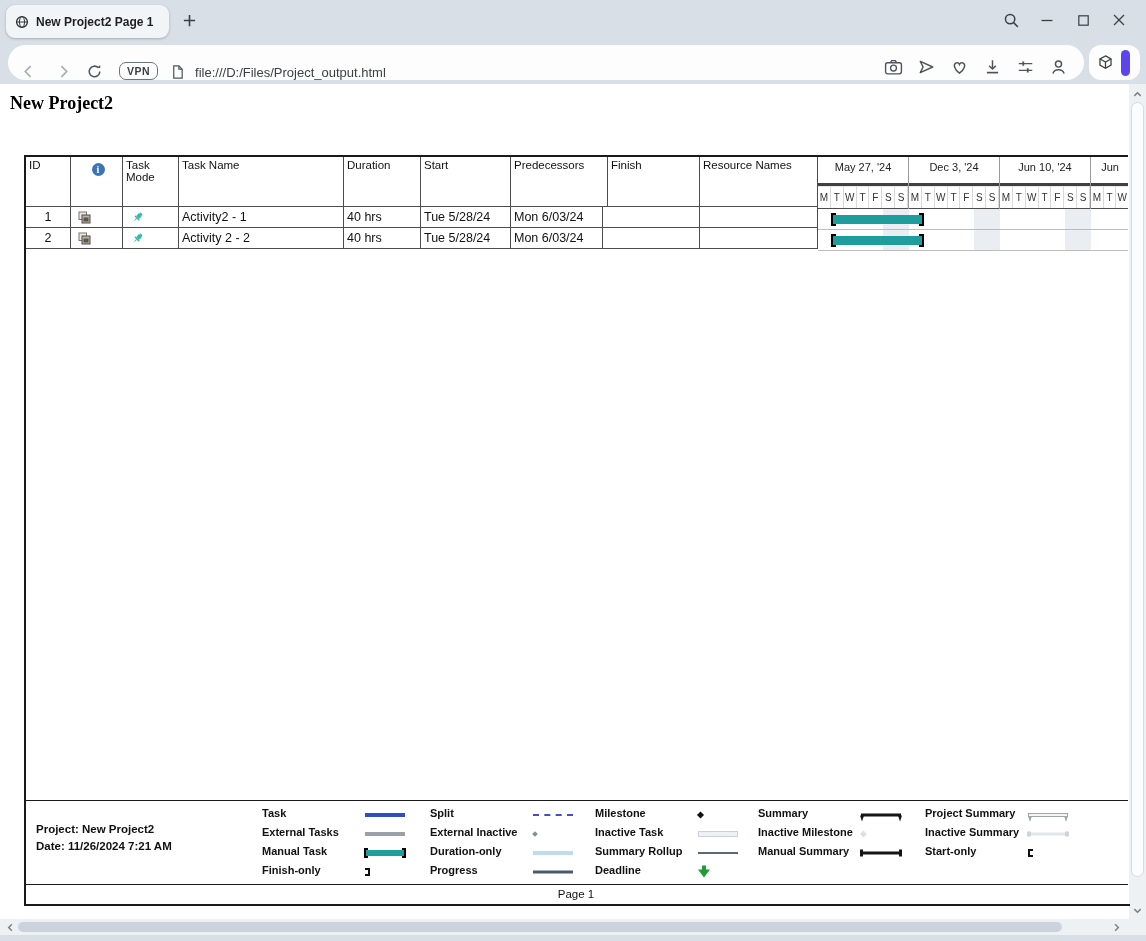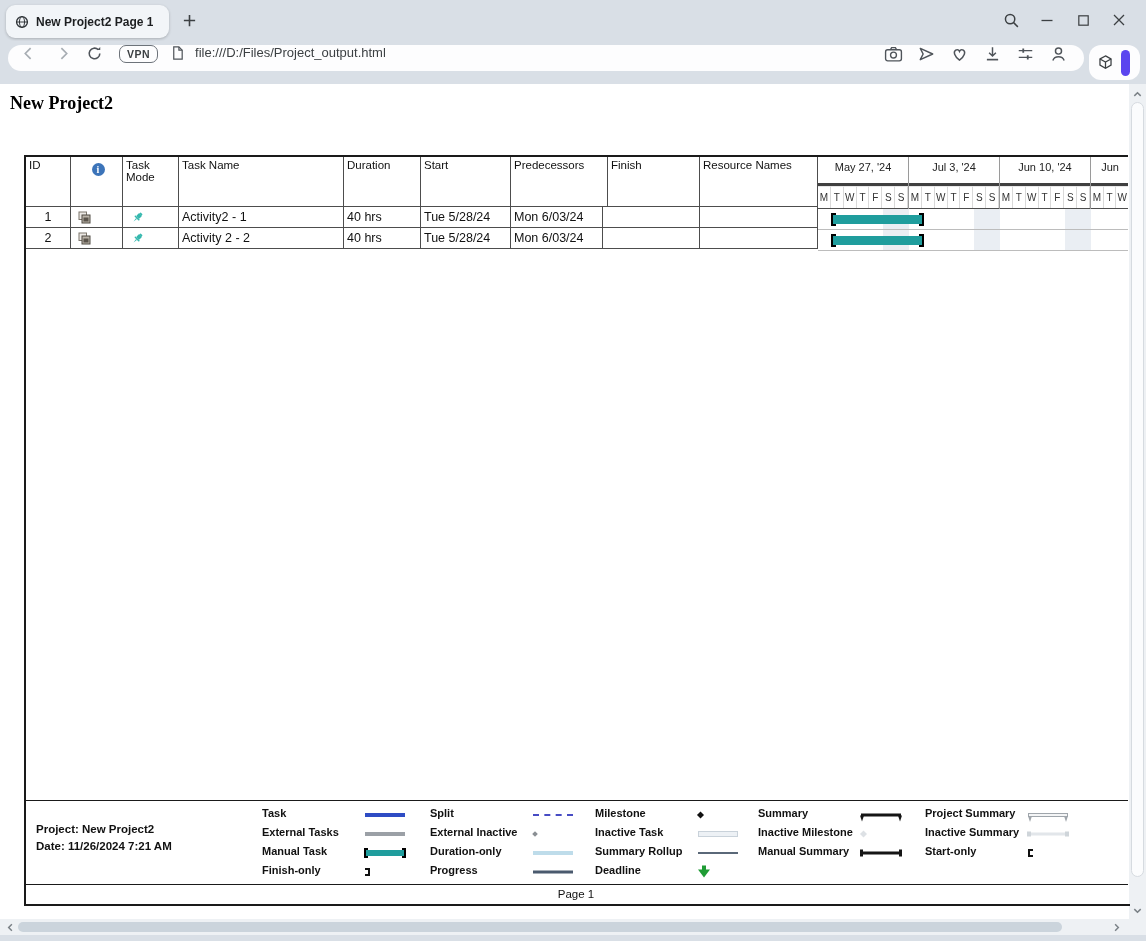--- a/index.html
+++ b/index.html
@@ -13,22 +13,22 @@
   .tab-title{margin-left:7px;font-size:12px;font-weight:600;color:#1d1f21;white-space:nowrap;
              overflow:hidden;}
   .chrome-btn{position:absolute;width:22px;height:22px;display:flex;align-items:center;
               justify-content:center;cursor:pointer;}
   .newtab{left:178px;top:9px;}
   .btn-search{left:1000px;top:9px;}
   .btn-min{left:1036px;top:9px;}
   .btn-max{left:1072px;top:9px;}
   .btn-close{left:1108px;top:9px;}
   .toolbar{position:absolute;left:0;top:41px;width:1146px;height:43px;background:#d9dfe6;}
-  .addrbar{position:absolute;left:8px;top:4px;width:1076px;height:26px;background:#fdfdfe;
-           border-radius:18px;display:flex;align-items:flex-start;}
+  .addrbar{position:absolute;left:8px;top:4px;width:1076px;height:35px;background:#fdfdfe;
+           border-radius:18px;display:flex;align-items:flex-end;}
   .nav-ic{margin-left:12px;display:flex;align-items:center;}
   .vpn{margin-left:16px;border:1.4px solid #6d737a;border-radius:7px;padding:2px 7px;
        font-size:10.5px;font-weight:600;color:#3c4043;letter-spacing:.5px;}
   .url{margin-left:10px;font-size:13px;color:#3c4043;white-space:nowrap;}
   .right-ics{margin-left:auto;display:flex;align-items:center;gap:14px;padding-right:16px;}
   .ext-card{position:absolute;left:1089px;top:4px;width:51px;height:35px;background:#fdfdfe;
             border-radius:12px;display:flex;align-items:center;}
   .pill{width:9px;height:26px;border-radius:5px;background:#5B45EF;margin-left:7px;}
   
   .doc{position:absolute;left:0;top:84px;width:1146px;height:857px;background:#fff;}
@@ -346,21 +346,21 @@
               <div class="g-day">M</div>
               <div class="g-day">T</div>
               <div class="g-day">W</div>
               <div class="g-day">T</div>
               <div class="g-day">F</div>
               <div class="g-day">S</div>
               <div class="g-day">S</div>
             </div>
           </div>
           <div class="g-week" style="width: 91px;">
-            <div class="g-month">Jul 3, '24</div>
+            <div class="g-month">Dec 3, '24</div>
             <div class="g-days">
               <div class="g-day">M</div>
               <div class="g-day">T</div>
               <div class="g-day">W</div>
               <div class="g-day">T</div>
               <div class="g-day">F</div>
               <div class="g-day">S</div>
               <div class="g-day">S</div>
             </div>
           </div>

